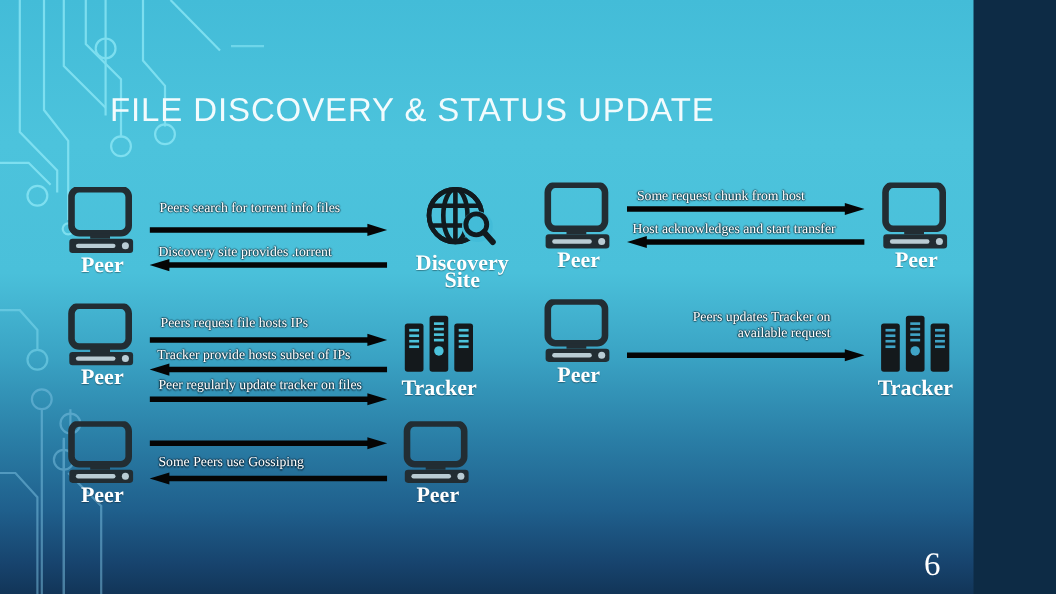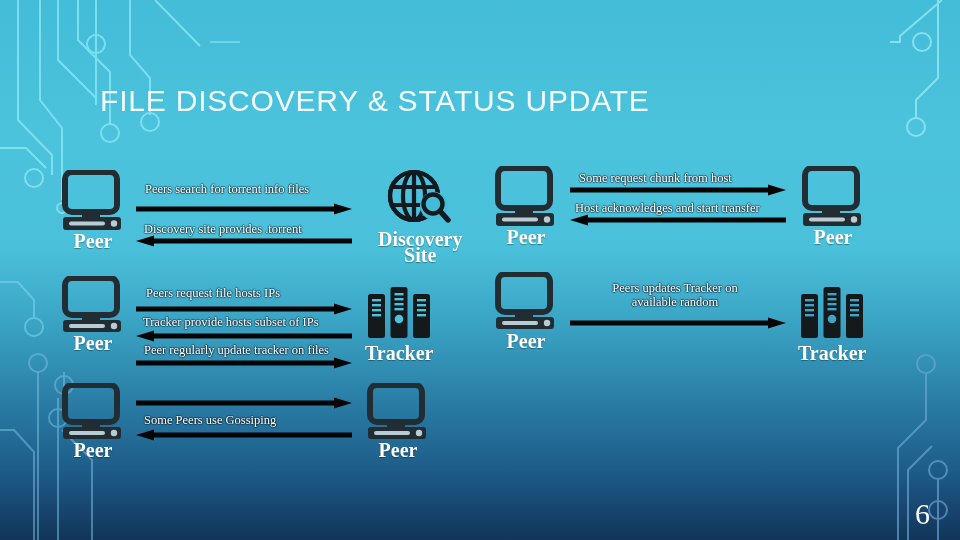--- a/index.html
+++ b/index.html
@@ -2,21 +2,21 @@
 <html><head>
 <meta charset="utf-8">
 <style>
   html, body {
     margin: 0;
     padding: 0;
     background: #0d2b45;
   }
   #slide {
     position: relative;
-    width: 960px;
+    width: 885px;
     height: 540px;
     overflow: hidden;
     font-family: "Liberation Serif", serif;
     background: linear-gradient(180deg,
         #43bcd8 0%,
         #4cc3dc 24%,
         #4ac0da 46%,
         #3aa3c4 60%,
         #2a7ea6 74%,
         #1f5f8c 86%,
@@ -350,23 +350,23 @@
     </span>
     <div class="caption">Tracker</div>
   </div>
 
   <div class="arrow" style="left:570px; top:317px;">
     <svg width="216" height="12" viewBox="0 0 216 12" xmlns="http://www.w3.org/2000/svg">
       <path d="M0 6 H200" stroke="#050505" stroke-width="5"></path>
       <path d="M216 6 L198 0.5 L198 11.5 Z" fill="#050505"></path>
     </svg>
   </div>
-  <div class="alabel center" style="left:595px; top:281px; width:160px;">
+  <div class="alabel center" style="left:595px; top:281px; width:160px;text-align:right;">
     <span>Peers updates Tracker on</span><br>
-    <span>available random</span>
+    <span>available request</span>
   </div>
 
   <div class="node" style="left:60px; top:383px;">
     <span class="icon-wrap">
       <svg width="66" height="58" viewBox="0 0 66 58" xmlns="http://www.w3.org/2000/svg">
         <rect x="5" y="2" width="52" height="37" rx="7" ry="7" fill="none" stroke="#222d33" stroke-width="6"></rect>
         <rect x="22" y="39" width="18" height="5" fill="#222d33"></rect>
         <rect x="3" y="44" width="58" height="12" rx="3" ry="3" fill="#222d33"></rect>
         <rect x="9" y="48" width="36" height="4" rx="2" fill="#b9ccd4"></rect>
         <circle cx="54" cy="50" r="3.2" fill="#b9ccd4"></circle>

